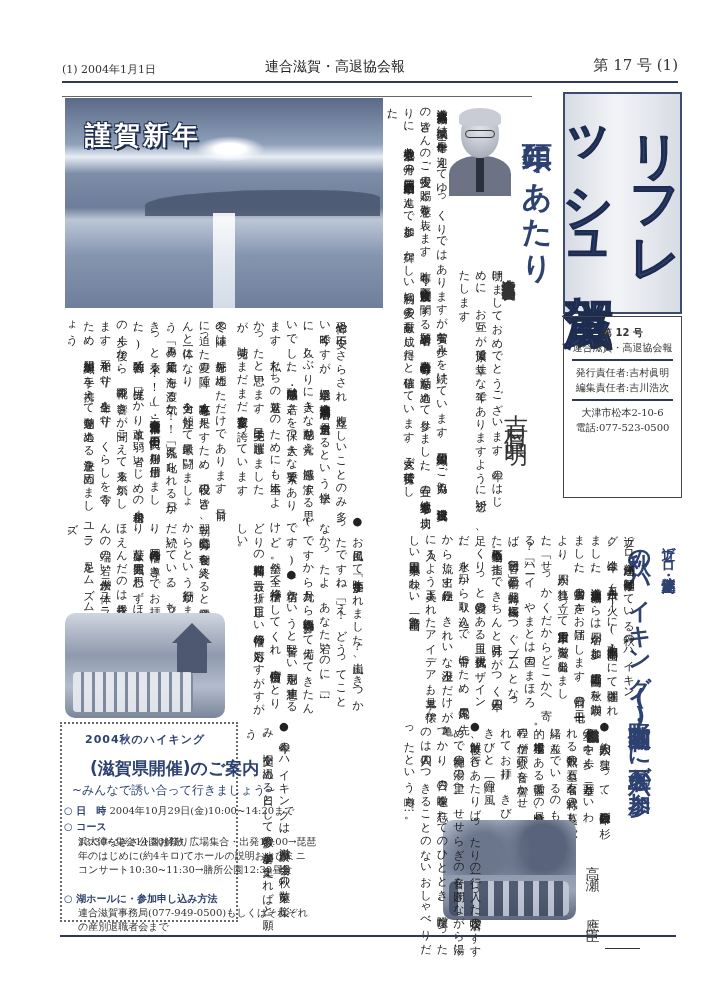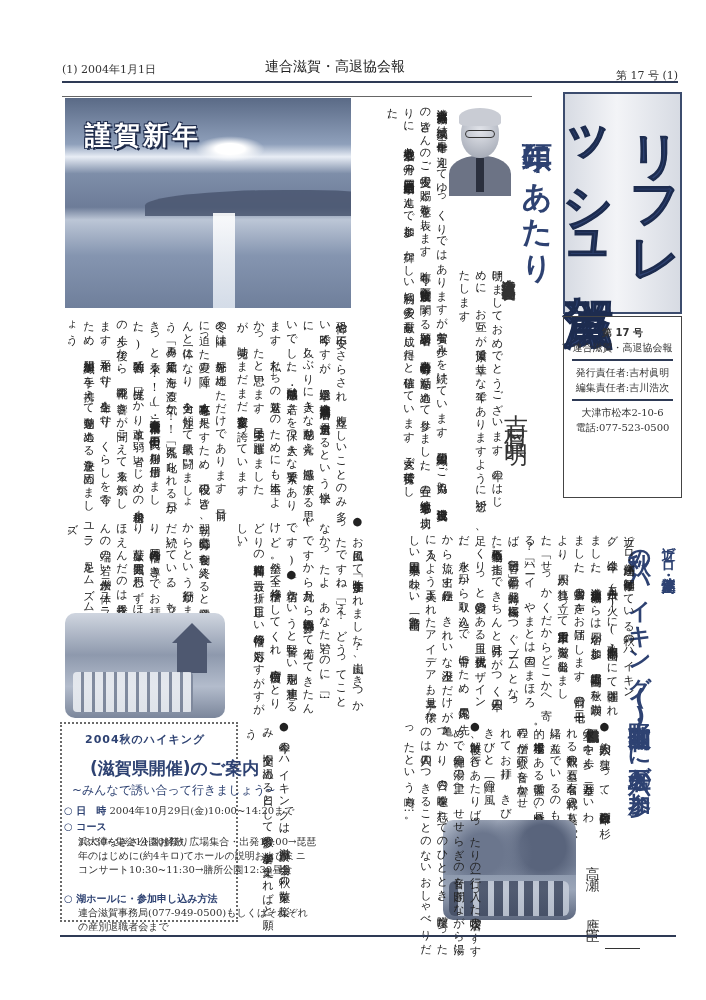--- a/index.html
+++ b/index.html
@@ -1,36 +1,36 @@
 <!DOCTYPE html>
 <html><head>
 <meta charset="utf-8">
 <style>
   * { box-sizing: border-box; margin: 0; padding: 0; }
   html, body { width: 706px; height: 1000px; background: #ffffff; overflow: hidden; }
   body { position: relative; font-family: "DejaVu Serif", "Liberation Serif", serif; color: #2a2a33; }
 
   .header-left { position: absolute; left: 62px; top: 62px; font-size: 11px; color: #333; }
   .header-center { position: absolute; left: 265px; top: 58px; font-size: 14px; font-family: "DejaVu Sans", sans-serif; color: #222; }
-  .header-right { position: absolute; right: 28px; top: 68px; font-size: 11px; color: #333; }
+  .header-right { position: absolute; right: 28px; top: 56px; font-size: 15px; color: #333; }
   .rule-top { position: absolute; left: 62px; right: 28px; top: 81px; height: 2px; background: #2e3a55; }
   .rule-sub { position: absolute; left: 62px; width: 470px; top: 96px; height: 1px; background: #666; }
 
   .vt { writing-mode: vertical-rl; text-orientation: upright; }
   .body-text { font-size: 11.2px; line-height: 16.5px; letter-spacing: 0.6px; color: #222; }
 
   
   .masthead { position: absolute; left: 563px; top: 92px; width: 119px; height: 222px; border: 2px solid #3c4c6e; background: linear-gradient(90deg, #d7dbe3, #f3f4f7 45%, #d7dbe3); display: flex; justify-content: center; }
   .masthead-title { writing-mode: vertical-rl; text-orientation: upright; font-family: "DejaVu Sans", sans-serif; font-weight: bold; font-size: 50px; letter-spacing: -4px; color: #2e4272; -webkit-text-stroke: 1px #1d2c4f; padding-top: 6px; }
   .info-box { position: absolute; left: 563px; top: 316px; width: 119px; height: 182px; border: 1px solid #444; padding: 8px 6px; text-align: center; font-size: 10px; line-height: 15px; color: #333; }
   .info-box .issue { font-weight: bold; font-family: "DejaVu Sans", sans-serif; }
   .info-box .sep { height: 2px; background: #2e3a55; margin: 4px 2px; }
 
   
-  .photo-lake { position: absolute; left: 65px; top: 98px; width: 286px; height: 210px; background: linear-gradient(180deg, #5a6a86 0%, #8fa0bb 22%, #e8edf5 28%, #7e8ea9 36%, #6d7c98 52%, #bcc6d6 58%, #8595b0 75%, #6f7f9b 100%); overflow: hidden; }
+  .photo-lake { position: absolute; left: 65px; top: 98px; width: 318px; height: 210px; background: linear-gradient(180deg, #5a6a86 0%, #8fa0bb 22%, #e8edf5 28%, #7e8ea9 36%, #6d7c98 52%, #bcc6d6 58%, #8595b0 75%, #6f7f9b 100%); overflow: hidden; }
   .photo-lake .island { position: absolute; left: 80px; top: 92px; width: 235px; height: 26px; background: #4a5670; border-radius: 60% 30% 0 0; opacity: .85; }
   .photo-lake .sunpath { position: absolute; left: 148px; top: 115px; width: 22px; height: 95px; background: linear-gradient(180deg, #ffffff, #dfe6f0); opacity: .9; }
   .photo-lake .sun { position: absolute; left: 130px; top: 38px; width: 70px; height: 26px; background: radial-gradient(ellipse, #ffffff 30%, rgba(255,255,255,0) 70%); }
   .greet { position: absolute; left: 20px; top: 20px; font-size: 26px; color: #ffffff; font-weight: bold; letter-spacing: 3px; text-shadow: 2px 2px 0 #1d2a4a, -1px -1px 0 #1d2a4a, 1px -1px 0 #1d2a4a, -1px 1px 0 #1d2a4a; }
 
   
   .portrait { position: absolute; left: 449px; top: 108px; width: 62px; height: 90px; }
   .portrait .head { position: absolute; left: 12px; top: 4px; width: 38px; height: 46px; border-radius: 45% 45% 48% 48%; background: radial-gradient(circle at 50% 40%, #e2e4ea, #9aa0ad); }
   .portrait .hair { position: absolute; left: 10px; top: 0; width: 42px; height: 18px; border-radius: 50% 50% 20% 20%; background: #c9ccd4; }
   .portrait .glasses { position: absolute; left: 16px; top: 22px; width: 30px; height: 8px; border: 1.5px solid #333; border-radius: 4px; }
@@ -83,21 +83,21 @@
 <div class="header-left">(1) 2004年1月1日</div>
 <div class="header-center">連合滋賀・高退協会報</div>
 <div class="header-right">第 17 号 (1)</div>
 <div class="rule-top"></div>
 <div class="rule-sub"></div>
 
 <div class="masthead">
   <div class="masthead-title">リフレッシュ滋賀</div>
 </div>
 <div class="info-box">
-  <div class="issue">第 17 号</div>
+  <div class="issue">第 12 号</div>
   <div>連合滋賀・高退協会報</div>
   <div class="sep"></div>
   <div>発行責任者:吉村眞明</div>
   <div>編集責任者:吉川浩次</div>
   <div class="sep"></div>
   <div>大津市松本2-10-6</div>
   <div>電話:077-523-0500</div>
 </div>
 
 <div class="photo-lake">

